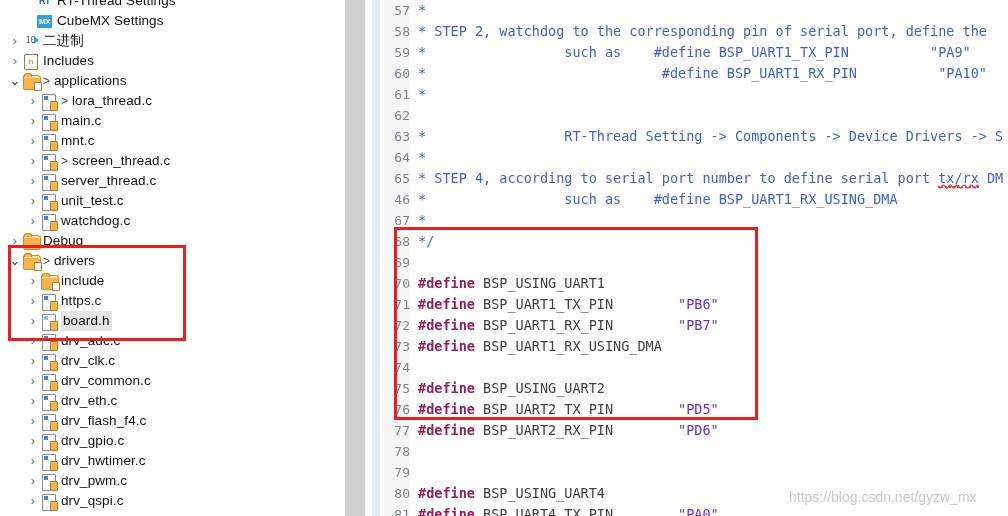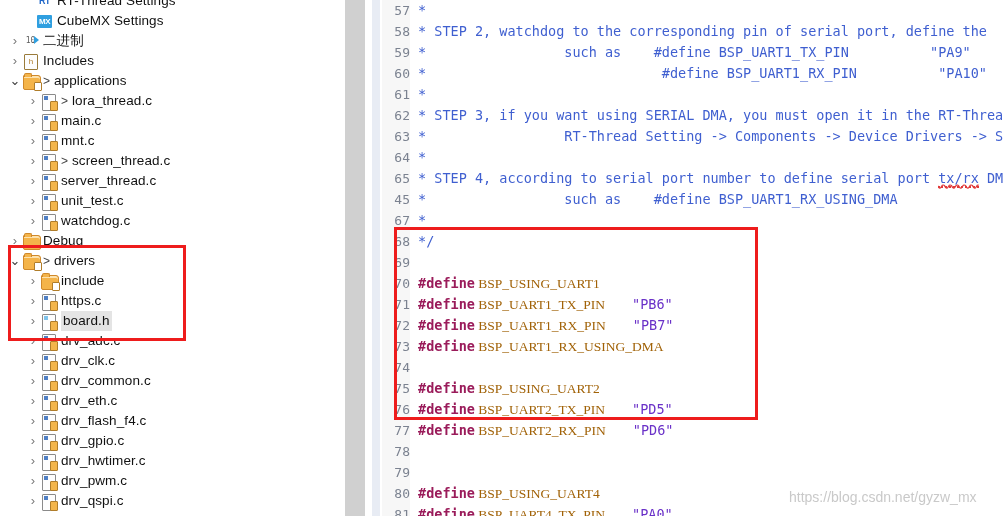--- a/index.html
+++ b/index.html
@@ -101,21 +101,21 @@
     position:absolute;left:0;height:21px;line-height:21px;width:663px;
     font-family:"DejaVu Sans Mono",monospace;font-size:13.5px;white-space:pre;
   }
   .cl .ln{
     position:absolute;left:37px;width:28px;text-align:right;color:#7b8290;
     font-family:"DejaVu Sans Mono",monospace;font-size:13px;
   }
   .cl .tx{position:absolute;left:73px;}
   .cmt{color:#3f5fd0;}
   .kw{color:#9a1b5a;font-weight:bold;}
-  .id{color:#a16207;font-family:Liberation Serif, serif;}
+  .id{color:#404040;}
   .str{color:#6a31c8;}
   .squig{
     border-bottom:2px dotted #e03a3a;
     text-decoration:underline wavy #e03a3a;
     text-decoration-skip-ink:none;
   }
   #code-highlight{
     position:absolute;border:3px solid #ee1c1c;pointer-events:none;
   }
   #watermark{
@@ -325,25 +325,25 @@
     <div id="gap1"></div>
     <div id="fold-bar"></div>
     <div id="gap2"></div>
     <div id="num-bar"></div>
     <div id="code-area">
         <div class="cl" style="top: 0px;"><span class="ln">57</span><span class="tx"><span class="cmt">*</span></span></div>
         <div class="cl" style="top: 21px;"><span class="ln">58</span><span class="tx"><span class="cmt">* STEP 2, watchdog to the corresponding pin of serial port, define the</span></span></div>
         <div class="cl" style="top: 42px;"><span class="ln">59</span><span class="tx"><span class="cmt">*                 such as    #define BSP_UART1_TX_PIN          "PA9"</span></span></div>
         <div class="cl" style="top: 63px;"><span class="ln">60</span><span class="tx"><span class="cmt">*                             #define BSP_UART1_RX_PIN          "PA10"</span></span></div>
         <div class="cl" style="top: 84px;"><span class="ln">61</span><span class="tx"><span class="cmt">*</span></span></div>
-        <div class="cl" style="top: 105px;"><span class="ln">62</span><span class="tx"><span class="cmt">* STEP 3, if you want using SERIAL DMA, you must open it in the RT-Threa</span></span></div>
+        <div class="cl" style="top: 105px;"><span class="ln">62</span></div>
         <div class="cl" style="top: 126px;"><span class="ln">63</span><span class="tx"><span class="cmt">*                 RT-Thread Setting -&gt; Components -&gt; Device Drivers -&gt; S</span></span></div>
         <div class="cl" style="top: 147px;"><span class="ln">64</span><span class="tx"><span class="cmt">*</span></span></div>
         <div class="cl" style="top: 168px;"><span class="ln">65</span><span class="tx"><span class="cmt">* STEP 4, according to serial port number to define serial port </span><span class="cmt squig">tx/rx</span><span class="cmt"> DM</span></span></div>
-        <div class="cl" style="top: 189px;"><span class="ln">45</span><span class="tx"><span class="cmt">*                 such as    #define BSP_UART1_RX_USING_DMA</span></span></div>
+        <div class="cl" style="top: 189px;"><span class="ln">46</span><span class="tx"><span class="cmt">*                 such as    #define BSP_UART1_RX_USING_DMA</span></span></div>
         <div class="cl" style="top: 210px;"><span class="ln">67</span><span class="tx"><span class="cmt">*</span></span></div>
         <div class="cl" style="top: 231px;"><span class="ln">68</span><span class="tx"><span class="cmt">*/</span></span></div>
         <div class="cl" style="top: 252px;"><span class="ln">69</span><span class="tx"></span></div>
         <div class="cl" style="top: 273px;"><span class="ln">70</span><span class="tx"><span class="kw">#define</span><span class="id"> BSP_USING_UART1</span></span></div>
         <div class="cl" style="top: 294px;"><span class="ln">71</span><span class="tx"><span class="kw">#define</span><span class="id"> BSP_UART1_TX_PIN        </span><span class="str">"PB6"</span></span></div>
         <div class="cl" style="top: 315px;"><span class="ln">72</span><span class="tx"><span class="kw">#define</span><span class="id"> BSP_UART1_RX_PIN        </span><span class="str">"PB7"</span></span></div>
         <div class="cl" style="top: 336px;"><span class="ln">73</span><span class="tx"><span class="kw">#define</span><span class="id"> BSP_UART1_RX_USING_DMA</span></span></div>
         <div class="cl" style="top: 357px;"><span class="ln">74</span><span class="tx"></span></div>
         <div class="cl" style="top: 378px;"><span class="ln">75</span><span class="tx"><span class="kw">#define</span><span class="id"> BSP_USING_UART2</span></span></div>
         <div class="cl" style="top: 399px;"><span class="ln">76</span><span class="tx"><span class="kw">#define</span><span class="id"> BSP_UART2_TX_PIN        </span><span class="str">"PD5"</span></span></div>

